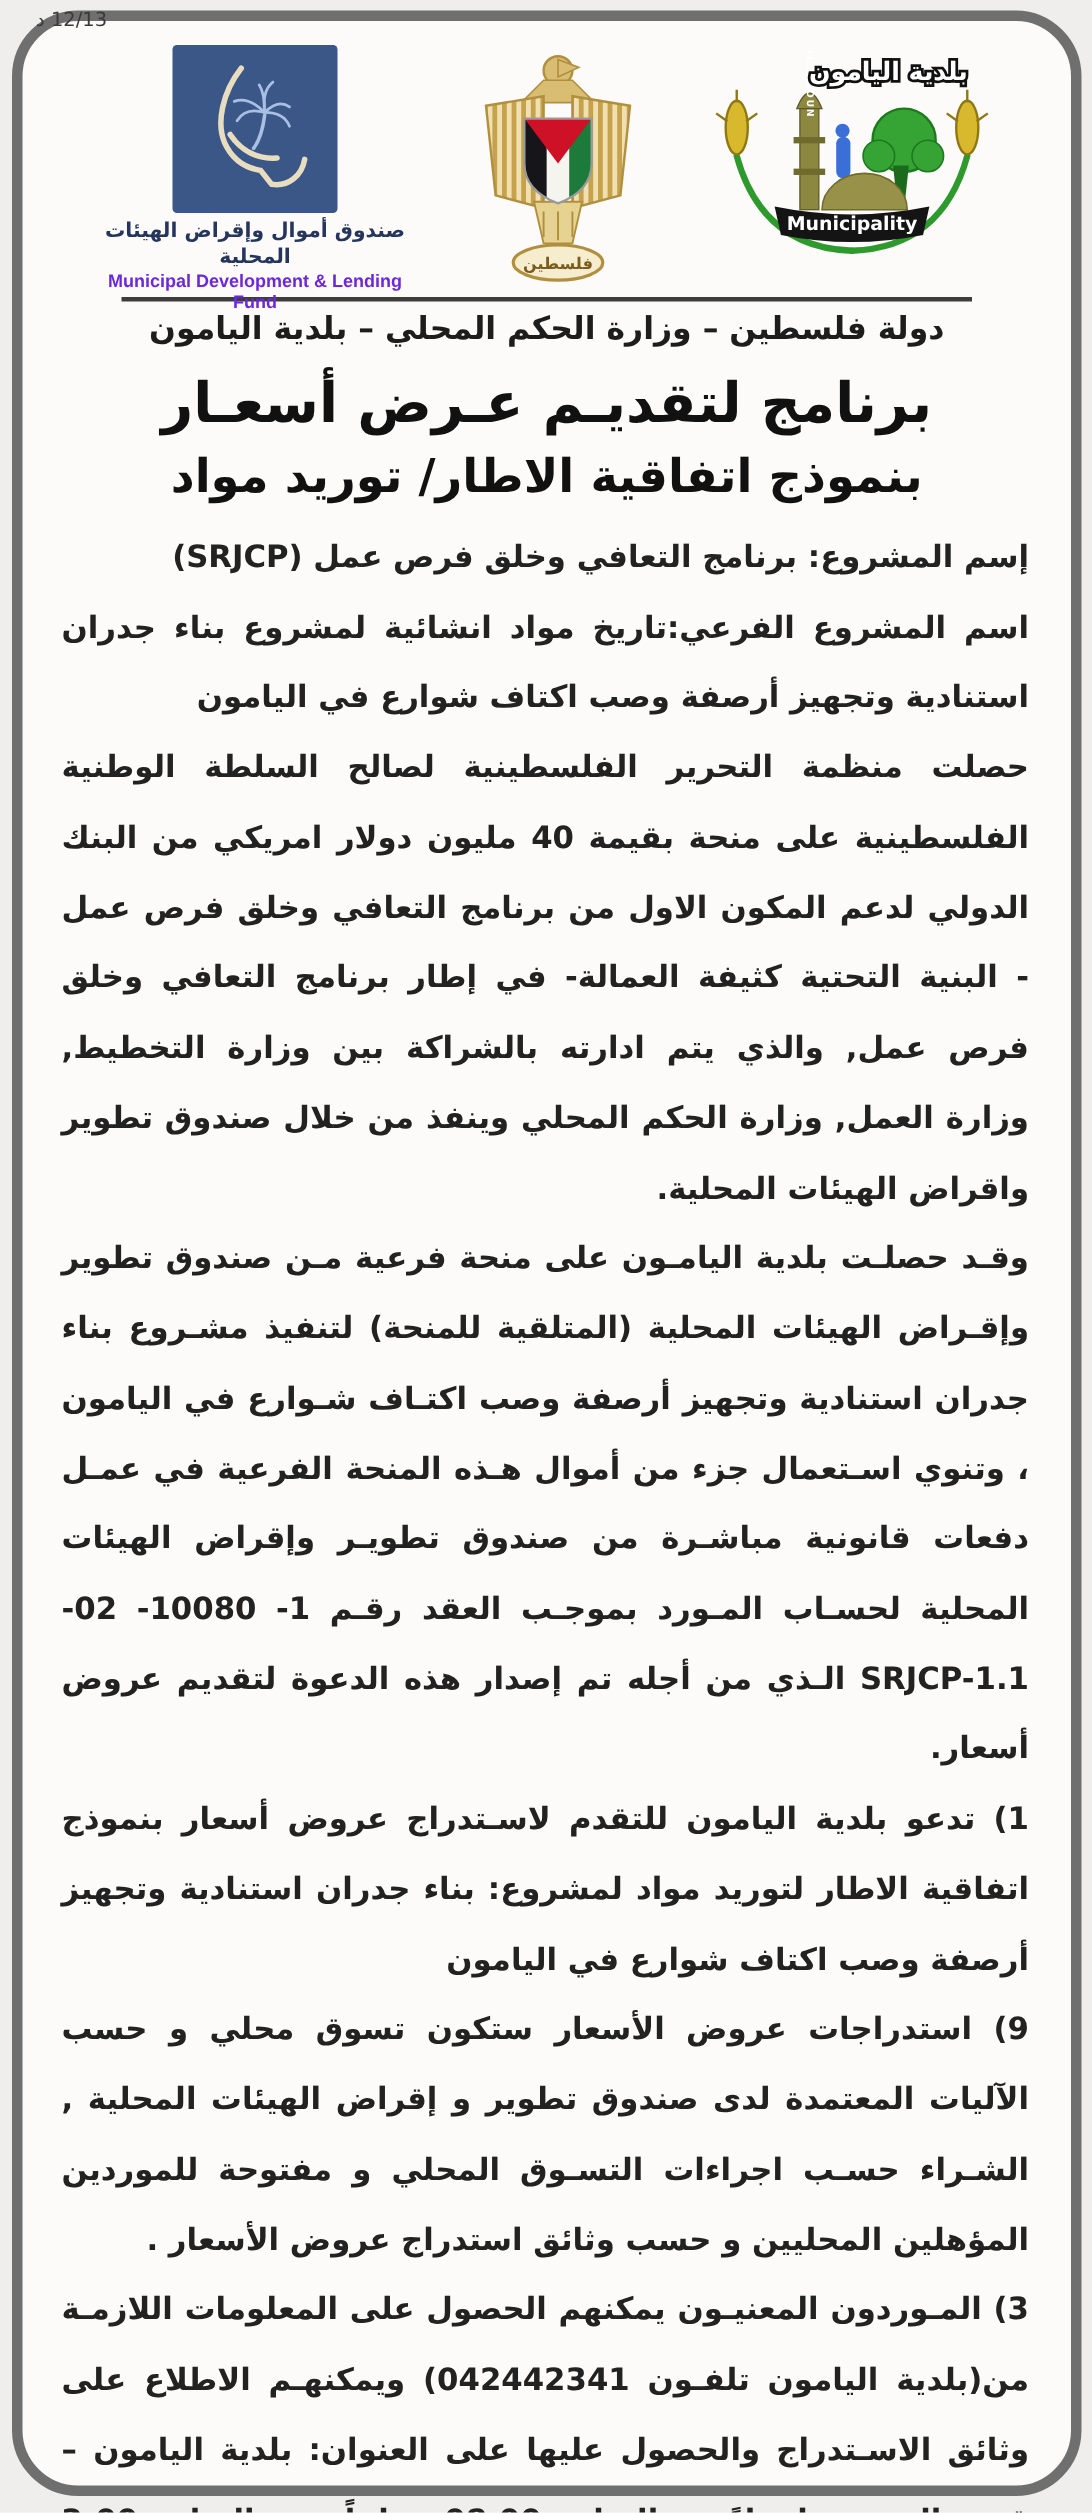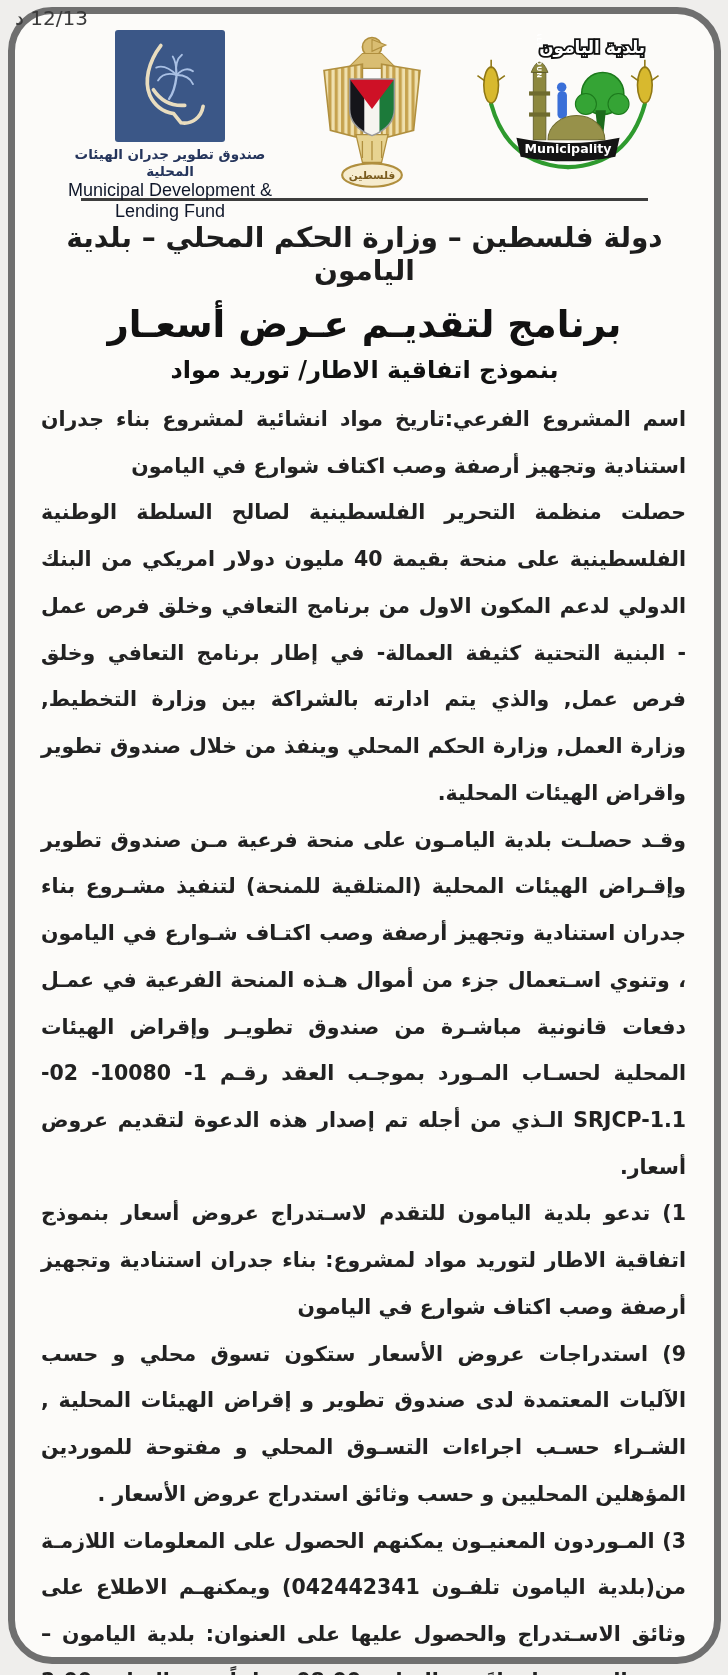--- a/index.html
+++ b/index.html
@@ -13,50 +13,50 @@
   .page{
     position:absolute;top:7px;left:8px;right:7px;bottom:11px;
     border:7px solid #6f6f6f;border-radius:44px;
     background:#fcfbf9;
     box-sizing:border-box;
     padding:10px 20px 0 20px;
   }
   .corner-note{
     position:absolute;top:6px;right:640px;left:24px;
     direction:rtl;text-align:left;
-    font-size:20px;color:#3a3a3a;z-index:5;white-space:nowrap;
+    font-size:13px;color:#3a3a3a;z-index:5;white-space:nowrap;
   }
   
   .logo-row{
     display:flex;flex-direction:row-reverse;
     justify-content:space-between;align-items:flex-start;
     padding:4px 26px 0 30px;height:166px;box-sizing:border-box;
   }
   .mdlf{width:210px;text-align:center;}
   .mdlf-box{
     width:110px;height:112px;margin:2px auto 4px auto;
     background:#3b5787;border-radius:3px;
     display:flex;align-items:center;justify-content:center;
   }
   .mdlf-ar{font-size:13.5px;font-weight:bold;color:#25355c;line-height:1.25;}
-  .mdlf-en{font-size:18px;font-weight:normal;color:#0f172a;font-family:"Liberation Sans",sans-serif;}
+  .mdlf-en{font-size:12px;font-weight:bold;color:#6d28d9;font-family:"Liberation Sans",sans-serif;}
   .emblem{width:126px;height:160px;margin-top:2px;}
   .yamoun{width:200px;height:140px;margin-top:6px;}
   
   .rule{height:3px;background:#3d3d3d;margin:8px 46px 0 46px;}
   .org-line{
-    text-align:center;font-size:28px;font-weight:bold;color:#1d1d1d;
-    margin-top:20px;letter-spacing:0;
+    text-align:center;font-size:21px;font-weight:bold;color:#1d1d1d;
+    margin-top:6px;letter-spacing:0;
   }
   .title-1{
     text-align:center;font-size:37px;font-weight:bold;color:#111;
     margin:16px 0 4px 0;
   }
   .title-2{
-    text-align:center;font-size:24px;font-weight:bold;color:#111;
+    text-align:center;font-size:31px;font-weight:bold;color:#111;
     margin:10px 0 8px 0;
   }
   
   .body-text{padding:4px 8px 0 6px;}
   .body-text p{
     margin:0;direction:rtl;
     font-size:20.5px;font-weight:bold;color:#222;
     line-height:2.28;
     text-align:justify;text-align-last:right;
     letter-spacing:0;
@@ -77,21 +77,21 @@
             <path d="M32 56 C40 68 52 74 66 73" fill="none" stroke="#e9ddbf" stroke-width="4" stroke-linecap="round"></path>
             <path d="M57 42 q-2 16 -8 24" fill="none" stroke="#a9c0e4" stroke-width="2.6" stroke-linecap="round"></path>
             <path d="M57 40 q-14 -4 -20 6" fill="none" stroke="#a9c0e4" stroke-width="2" stroke-linecap="round"></path>
             <path d="M57 40 q-12 -12 -22 -8" fill="none" stroke="#a9c0e4" stroke-width="2" stroke-linecap="round"></path>
             <path d="M57 40 q-2 -16 6 -22" fill="none" stroke="#a9c0e4" stroke-width="2" stroke-linecap="round"></path>
             <path d="M57 40 q10 -10 18 -4" fill="none" stroke="#a9c0e4" stroke-width="2" stroke-linecap="round"></path>
             <path d="M57 40 q14 0 18 10" fill="none" stroke="#a9c0e4" stroke-width="2" stroke-linecap="round"></path>
             <path d="M57 40 q0 -14 -4 -20" fill="none" stroke="#a9c0e4" stroke-width="2" stroke-linecap="round"></path>
           </svg>
         </div>
-        <div class="mdlf-ar">صندوق تطوير جدران الهيئات المحلية</div>
+        <div class="mdlf-ar">صندوق أموال وإقراض الهيئات المحلية</div>
         <div class="mdlf-en">Municipal Development &amp; Lending Fund</div>
       </div>
 
       <div class="emblem">
         <svg width="126" height="160" viewBox="0 0 118 150">
           <defs>
             <pattern id="wingStripe" width="6" height="6" patternUnits="userSpaceOnUse">
               <rect width="6" height="6" fill="#efe0ae"></rect>
               <rect width="3" height="6" fill="#c6a24e"></rect>
             </pattern>
@@ -159,20 +159,21 @@
       </div>
     </div>
 
     <div class="rule"></div>
 
     <div class="org-line">دولة فلسطين – وزارة الحكم المحلي – بلدية اليامون</div>
     <div class="title-1">برنامج لتقديـم عـرض أسعـار</div>
     <div class="title-2">بنموذج اتفاقية الاطار/ توريد مواد</div>
 
     <div class="body-text">
+      <p>إسم المشروع: برنامج التعافي وخلق فرص عمل (SRJCP)</p>
       <p>اسم المشروع الفرعي:تاريخ مواد انشائية لمشروع بناء جدران استنادية وتجهيز أرصفة وصب اكتاف شوارع في اليامون</p>
       <p>حصلت منظمة التحرير الفلسطينية لصالح السلطة الوطنية الفلسطينية على منحة بقيمة 40 مليون دولار امريكي من البنك الدولي لدعم المكون الاول من برنامج التعافي وخلق فرص عمل - البنية التحتية كثيفة العمالة- في إطار برنامج التعافي وخلق فرص عمل, والذي يتم ادارته بالشراكة بين وزارة التخطيط, وزارة العمل, وزارة الحكم المحلي وينفذ من خلال صندوق تطوير واقراض الهيئات المحلية.</p>
       <p>وقـد حصلـت بلدية اليامـون على منحة فرعية مـن صندوق تطوير وإقـراض الهيئات المحلية (المتلقية للمنحة) لتنفيذ مشـروع بناء جدران استنادية وتجهيز أرصفة وصب اكتـاف شـوارع في اليامون ، وتنوي اسـتعمال جزء من أموال هـذه المنحة الفرعية في عمـل دفعات قانونية مباشـرة من صندوق تطويـر وإقراض الهيئات المحلية لحسـاب المـورد بموجـب العقد رقـم 1- 10080- 02- SRJCP-1.1 الـذي من أجله تم إصدار هذه الدعوة لتقديم عروض أسعار.</p>
       <p>1) تدعو بلدية اليامون للتقدم لاسـتدراج عروض أسعار بنموذج اتفاقية الاطار لتوريد مواد لمشروع:   بناء جدران استنادية وتجهيز أرصفة وصب اكتاف شوارع في اليامون</p>
       <p>9) استدراجات عروض الأسعار ستكون تسوق محلي و حسب الآليات المعتمدة لدى صندوق تطوير و إقراض الهيئات المحلية , الشـراء حسـب اجراءات التسـوق المحلي و مفتوحة للموردين المؤهلين المحليين و حسب وثائق استدراج عروض الأسعار .</p>
       <p>3) المـوردون المعنيـون يمكنهم الحصول على المعلومات اللازمـة من(بلدية اليامون تلفـون 042442341) ويمكنهـم الاطلاع على وثائق الاسـتدراج والحصول عليها على العنوان: بلدية اليامون – قسم الهندسة ابتداءً من الساعة 08.00 صباحاً حتى الساعة 2:00 ظهرا من تاريخ 2025/12/13 حتى تاريخ 2025/12/23.</p>
 
     </div>
 
   </div>

